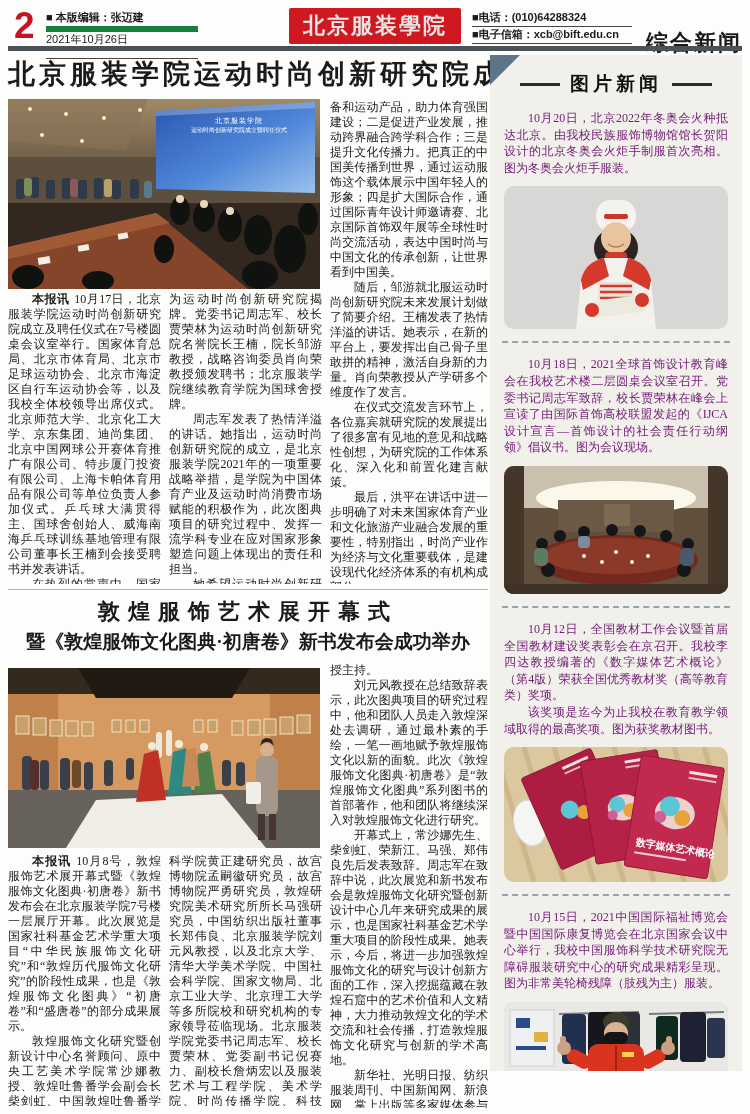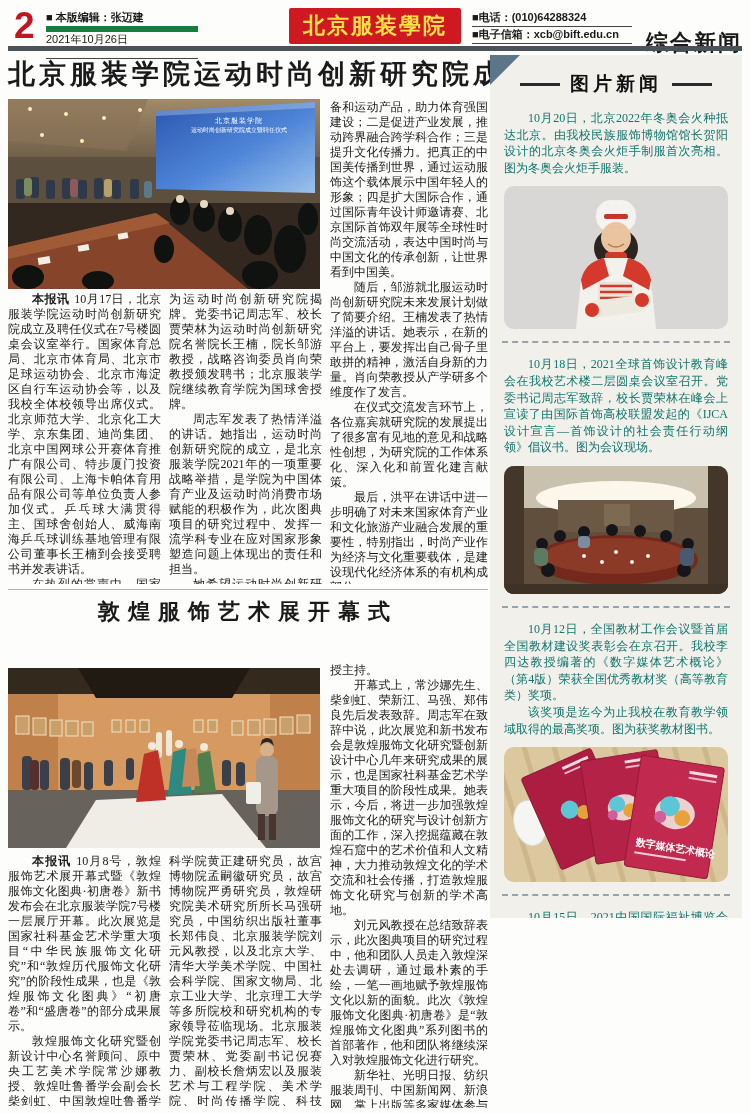--- a/index.html
+++ b/index.html
@@ -4,21 +4,21 @@
 <style>
   html,body{margin:0;padding:0;background:#e9e9e9;}
   #page{position:relative;width:750px;height:1114px;background:#fdfdfc;margin:0 auto;
         font-family:"Liberation Serif",serif;color:#1a1a1a;overflow:hidden;}
   
   .pagenum{position:absolute;left:14px;top:8px;font-size:37px;font-weight:700;color:#c41420;
            font-family:"Liberation Sans",sans-serif;line-height:36px;}
   .ed-block{position:absolute;left:46px;top:10px;width:152px;font-family:"Liberation Sans",sans-serif;}
   .ed-line1{font-size:11px;font-weight:700;border-bottom:6px solid #15803d;padding-bottom:1px;}
   .ed-line2{font-size:11px;border-bottom:1px solid #444;padding-bottom:11px;}
-  .masthead{position:absolute;left:50%;transform:translateX(-50%);top:8px;background:#d01820;color:#fde047;
+  .masthead{position:absolute;left:50%;transform:translateX(-50%);top:8px;background:#d01820;color:#e5e5e5;
             font-size:22px;font-weight:700;letter-spacing:2px;padding:3px 14px;border-radius:2px;}
   .contact{position:absolute;right:118px;top:10px;width:160px;font-family:"Liberation Sans",sans-serif;}
   .ct-line{font-size:11px;font-weight:700;border-bottom:1px solid #444;padding-bottom:1px;}
   .section{position:absolute;right:8px;top:28px;font-size:22px;font-weight:700;letter-spacing:2px;
            font-family:"Liberation Sans",sans-serif;}
   .rule{position:absolute;left:8px;top:46px;width:734px;height:5px;background:#4b5258;}
   
   .a1-headline{position:absolute;left:8px;top:56px;width:480px;text-align:center;
                font-size:27px;font-weight:700;letter-spacing:4px;white-space:nowrap;}
   .a2-headline{position:absolute;left:8px;top:597px;width:480px;text-align:center;font-weight:700;}
@@ -35,27 +35,27 @@
   .a1-col2{left:169px;top:292px;width:153px;height:292px;}
   .a1-col3{left:330px;top:100px;width:158px;height:484px;}
   .a2-col1{left:8px;top:854px;width:153px;height:252px;}
   .a2-col2{left:169px;top:854px;width:153px;height:252px;}
   .a2-col3{left:330px;top:663px;width:158px;height:445px;}
   .col p{margin:0;font-size:12px;line-height:15px;text-align:justify;text-indent:2em;}
   .col p.cont{text-indent:0;}
   .lead-label{font-weight:700;margin-right:0.4em;}
   .mid-rule{position:absolute;left:8px;top:589px;width:480px;height:1px;background:#b3b3b3;}
   
-  .sidebar{position:absolute;left:490px;top:55px;width:252px;height:863px;background:#f2f0ea;overflow:hidden;}
+  .sidebar{position:absolute;left:490px;top:55px;width:252px;height:1016px;background:#f2f0ea;overflow:hidden;}
   .sb-corner{position:absolute;left:0;top:0;width:0;height:0;
              border-top:30px solid #5d7588;border-right:30px solid transparent;}
   .sb-head{margin:16px 0 0;display:flex;align-items:center;justify-content:center;gap:10px;}
   .sb-title{font-size:19px;font-weight:700;letter-spacing:4px;color:#111;}
   .sb-dash{width:40px;height:3px;background:#2b2b2b;}
-  .sb-text{margin:13px 14px 0;font-size:12px;line-height:16.6px;text-align:justify;text-indent:2em;color:#0f766e;}
+  .sb-text{margin:13px 14px 0;font-size:12px;line-height:16.6px;text-align:justify;text-indent:2em;color:#701a75;}
   .sb-text.follow{margin-top:0;}
   .sb-photo{margin:10px 14px 0;border-radius:10px;overflow:hidden;position:relative;}
   .sb-sep{margin:12px 12px 0;border-top:2px dashed #97a3ab;height:0;}
   svg{display:block;}
 </style>
 </head>
 <body>
 
 <div id="page">
 
@@ -163,20 +163,21 @@
     <p>随后，邹游就北服运动时尚创新研究院未来发展计划做了简要介绍。王楠发表了热情洋溢的讲话。她表示，在新的平台上，要发挥出自己骨子里敢拼的精神，激活自身新的力量。肖向荣教授从产学研多个维度作了发言。</p>
     <p>在仪式交流发言环节上，各位嘉宾就研究院的发展提出了很多富有见地的意见和战略性创想，为研究院的工作体系化、深入化和前置化建言献策。</p>
     <p>最后，洪平在讲话中进一步明确了对未来国家体育产业和文化旅游产业融合发展的重要性，特别指出，时尚产业作为经济与文化重要载体，是建设现代化经济体系的有机构成部分。</p>
 
   </div>
 
   <div class="mid-rule"></div>
 
   <div class="a2-headline">
     <div class="a2-h1">敦煌服饰艺术展开幕式</div>
+    <div class="a2-h2">暨《敦煌服饰文化图典·初唐卷》新书发布会成功举办</div>
   </div>
 
   <div class="photo a2-photo">
     <svg viewBox="0 0 312 180" width="312" height="180" preserveAspectRatio="none">
       <rect width="312" height="180" fill="#d6995f"></rect>
       <rect x="0" y="26" width="50" height="100" fill="#c08049"></rect>
       <rect x="262" y="26" width="50" height="100" fill="#c08049"></rect>
       <rect width="312" height="26" fill="#33291d"></rect>
       <polygon points="70,0 242,0 224,30 88,30" fill="#211a12"></polygon>
       <g fill="#caa06a" stroke="#f2e2c4" stroke-width="1">
@@ -235,22 +236,22 @@
 
   <div class="col a2-col1">
     <p class="lead"><span class="lead-label">本报讯</span><span>10月8号，敦煌服饰艺术展开幕式暨《敦煌服饰文化图典·初唐卷》新书发布会在北京服装学院7号楼一层展厅开幕。此次展览是国家社科基金艺术学重大项目“中华民族服饰文化研究”和“敦煌历代服饰文化研究”的阶段性成果，也是《敦煌服饰文化图典》“初唐卷”和“盛唐卷”的部分成果展示。</span></p>
     <p>敦煌服饰文化研究暨创新设计中心名誉顾问、原中央工艺美术学院常沙娜教授、敦煌吐鲁番学会副会长柴剑虹、中国敦煌吐鲁番学会会长荣新江教授，中国文化遗产研究院葛承雍教授，北京大学朱玉麒教授，中国社会</p>
   </div>
   <div class="col a2-col2">
     <p class="cont">科学院黄正建研究员，故宫博物院孟嗣徽研究员，故宫博物院严勇研究员，敦煌研究院美术研究所所长马强研究员，中国纺织出版社董事长郑伟良、北京服装学院刘元风教授，以及北京大学、清华大学美术学院、中国社会科学院、国家文物局、北京工业大学、北京理工大学等多所院校和研究机构的专家领导莅临现场。北京服装学院党委书记周志军、校长贾荣林、党委副书记倪赛力、副校长詹炳宏以及服装艺术与工程学院、美术学院、时尚传播学院、科技处、党委宣传部等部门领导出席开幕式。活动由北京服装学院王子怡副教</p>
   </div>
   <div class="col a2-col3">
     <p class="cont">授主持。</p>
+    <p>刘元风教授在总结致辞表示，此次图典项目的研究过程中，他和团队人员走入敦煌深处去调研，通过最朴素的手绘，一笔一画地赋予敦煌服饰文化以新的面貌。此次《敦煌服饰文化图典·初唐卷》是“敦煌服饰文化图典”系列图书的首部著作，他和团队将继续深入对敦煌服饰文化进行研究。</p>
     <p>开幕式上，常沙娜先生、柴剑虹、荣新江、马强、郑伟良先后发表致辞。周志军在致辞中说，此次展览和新书发布会是敦煌服饰文化研究暨创新设计中心几年来研究成果的展示，也是国家社科基金艺术学重大项目的阶段性成果。她表示，今后，将进一步加强敦煌服饰文化的研究与设计创新方面的工作，深入挖掘蕴藏在敦煌石窟中的艺术价值和人文精神，大力推动敦煌文化的学术交流和社会传播，打造敦煌服饰文化研究与创新的学术高地。</p>
-    <p>刘元风教授在总结致辞表示，此次图典项目的研究过程中，他和团队人员走入敦煌深处去调研，通过最朴素的手绘，一笔一画地赋予敦煌服饰文化以新的面貌。此次《敦煌服饰文化图典·初唐卷》是“敦煌服饰文化图典”系列图书的首部著作，他和团队将继续深入对敦煌服饰文化进行研究。</p>
     <p>新华社、光明日报、纺织服装周刊、中国新闻网、新浪网、掌上出版等多家媒体参与并报道了此次活动。</p>
 
   </div>
 
   <div class="sidebar">
     <div class="sb-corner"></div>
     <div class="sb-head">
       <div class="sb-dash"></div>
       <div class="sb-title">图片新闻</div>
       <div class="sb-dash"></div>

